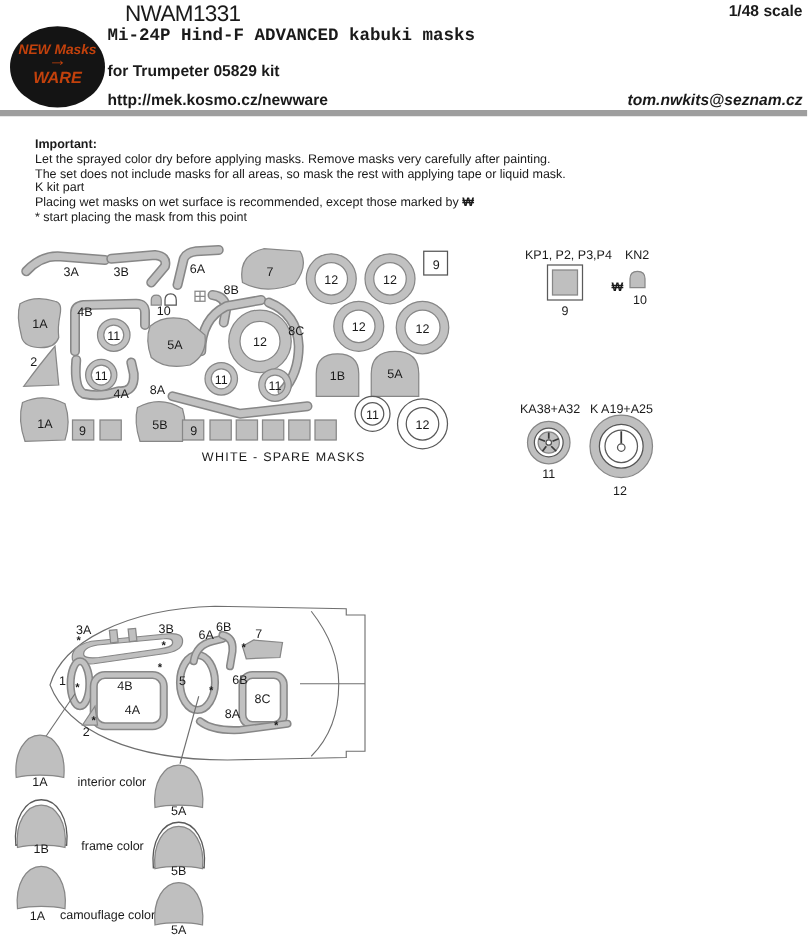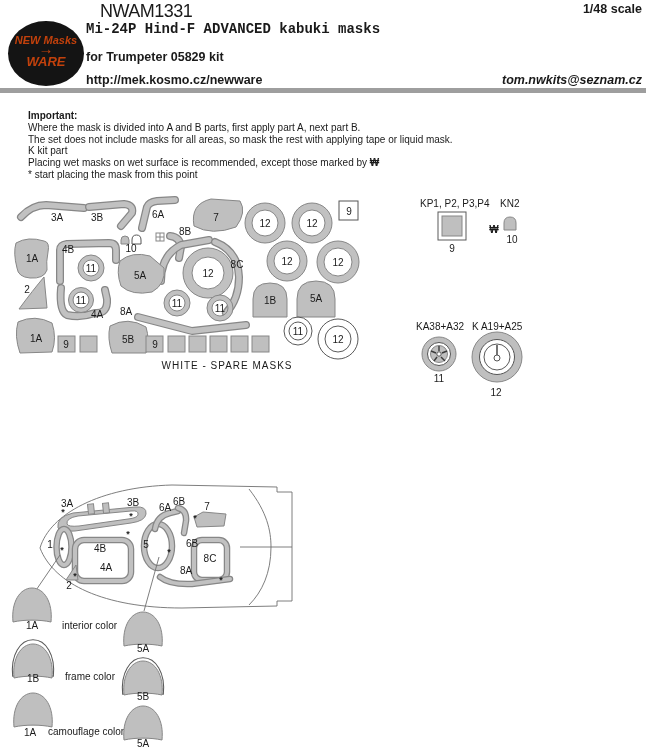--- a/index.html
+++ b/index.html
@@ -59,21 +59,21 @@
   <div class="abs hdr-code">NWAM1331</div>
   <div class="abs hdr-l1">Mi-24P Hind-F ADVANCED kabuki masks</div>
   <div class="abs hdr-l2">for Trumpeter 05829 kit</div>
   <div class="abs hdr-l3">http://mek.kosmo.cz/newware</div>
   <div class="abs hdr-scale">1/48 scale</div>
   <div class="abs hdr-email">tom.nwkits@seznam.cz</div>
   <div class="abs sep"></div>
 
   <div class="abs imp">
     <div class="imp-h">Important:</div>
-    <div>Where the mask is divided into A and B parts, first apply part A, next part B.</div>
+    <div>Let the sprayed color dry before applying masks. Remove masks very carefully after painting.</div>
     <div>The set does not include masks for all areas, so mask the rest with applying tape or liquid mask.</div>
     <div>K kit part</div>
     <div><span>Placing wet masks on wet surface is recommended, except those marked by</span> <span class="nw-mark">₩</span></div>
     <div>* start placing the mask from this point</div>
   </div>
 
   <svg viewBox="0 190 646 215" width="646" height="215" style="top:190px">
     <defs>
       <path id="p3A" d="M21,217 Q32,205 46,205 L84,208"></path>
       <path id="p3B" d="M89,207 L124,204 Q134,205 132,213 L121,226"></path>

